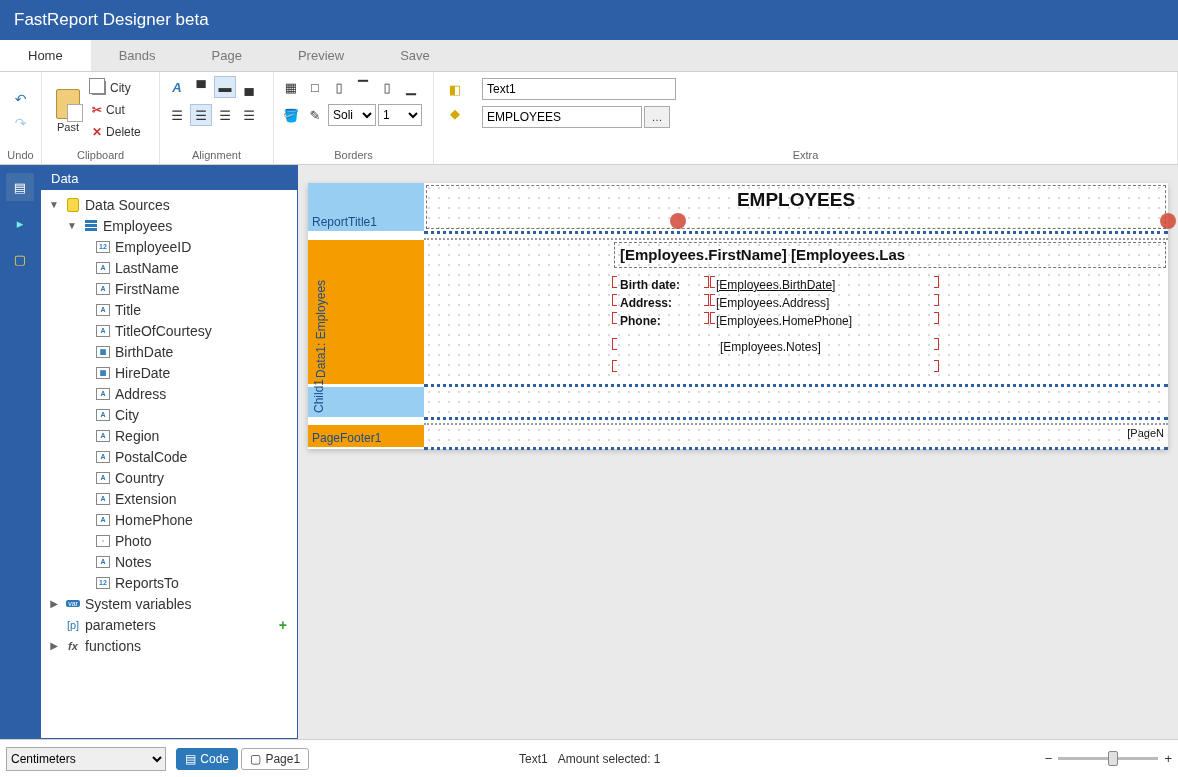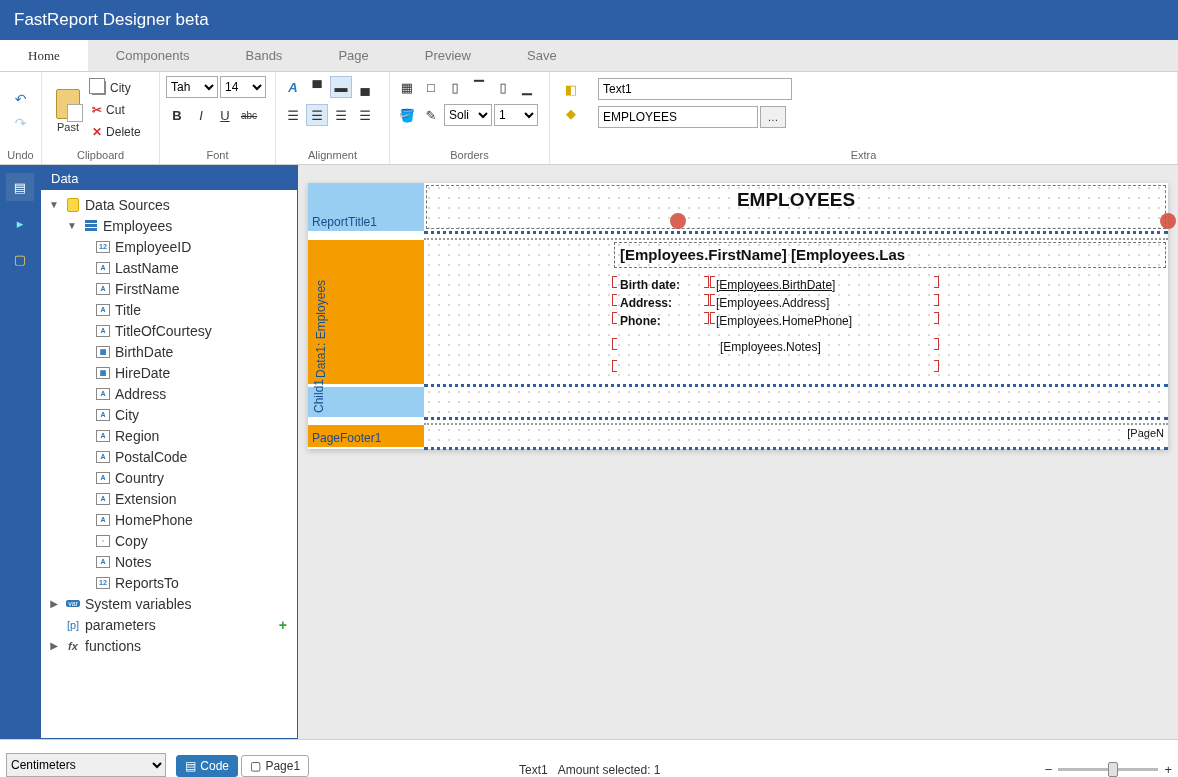--- a/index.html
+++ b/index.html
@@ -4,21 +4,21 @@
 <style>
   * { box-sizing: border-box; margin: 0; padding: 0; }
   body { font-family: "Segoe UI", Tahoma, sans-serif; font-size: 13px; background: #fff; color: #333; user-select: none; width: 1178px; height: 777px; overflow: hidden; position: relative; }
   
   
   .title-bar { background: #2c5fa5; color: #fff; height: 40px; display: flex; align-items: center; padding: 0 14px; font-size: 17px; }
   
   
   .tabs-row { background: #e9e9e9; height: 32px; display: flex; align-items: stretch; border-bottom: 1px solid #d0d0d0; }
   .tab { padding: 0 28px; display: flex; align-items: center; color: #777; font-size: 13px; cursor: pointer; }
-  .tab.active { background: #fff; color: #333; font-family: Liberation Serif, serif; }
+  .tab.active { background: #fff; color: #333; }
   
   
   .ribbon { display: flex; border-bottom: 1px solid #d0d0d0; height: 93px; }
   .ribbon-group { border-right: 1px solid #e4e4e4; display: flex; flex-direction: column; position: relative; padding: 4px 6px 0 6px; }
   .ribbon-group-label { position: absolute; bottom: 3px; left: 0; right: 0; text-align: center; color: #666; font-size: 11px; }
   .ribbon-content { display: flex; height: 70px; }
   .ribbon-btn-lg { width: 40px; display: flex; flex-direction: column; align-items: center; justify-content: center; gap: 2px; padding: 2px; }
   .ribbon-col { display: flex; flex-direction: column; gap: 2px; padding: 2px 4px; }
   .ribbon-row { display: flex; gap: 2px; align-items: center; }
   .mini-btn { width: 22px; height: 22px; display: flex; align-items: center; justify-content: center; border: 1px solid transparent; }
@@ -68,21 +68,21 @@
   .pf { height: 22px; }
   .sel-dot { position:absolute; width:16px; height:16px; border-radius:50%; background:#d14836; opacity:.85; }
   .handle-brk { position:absolute; width:5px; height:12px; }
   .handle-brk.l { border-left:1px solid #c33; border-top:1px solid #c33; border-bottom:1px solid #c33; }
   .handle-brk.r { border-right:1px solid #c33; border-top:1px solid #c33; border-bottom:1px solid #c33; }
   .txt-obj { position:absolute; font-size:12px; color:#111; }
   .fld-bold { font-weight:bold; }
   .sel-rect { border:1px dashed #777; position:absolute; }
   
   
-  .footer { position:absolute; bottom:0; left:0; right:0; height:38px; display:flex; align-items:flex-end; border-top:1px solid #d0d0d0; background:#fff; padding:0 6px; gap:10px; }
+  .footer { position:absolute; bottom:0; left:0; right:0; height:38px; display:flex; align-items:center; border-top:1px solid #d0d0d0; background:#fff; padding:0 6px; gap:10px; }
   .footer select { height:24px; font-size:12px; border:1px solid #aaa; flex:0 0 160px; }
   .view-btns { display:flex; gap:3px; }
   .view-btn { height:22px; padding:0 8px; border:1px solid #aaa; border-radius:3px; display:flex; align-items:center; gap:4px; font-size:12px; }
   .view-btn.active { background:#2c78b8; color:#fff; border-color:#2c78b8; }
   .zoom-slider { display:flex; align-items:center; gap:6px; margin-left:auto; }
   .slider-track { width:100px; height:3px; background:#bbb; position:relative; }
   .slider-thumb { position:absolute; top:-6px; left:50%; width:10px; height:15px; background:#e0e0e0; border:1px solid #888; border-radius:2px; }
   
   
   .i-undo { color:#2c78b8; font-size:14px; }
@@ -99,23 +99,20 @@
 
 <div class="title-bar">
   <span>FastReport Designer beta</span>
 </div>
 
 <div class="tabs-row">
   <div class="tab active">
       <span>Home</span>
     </div>
   <div class="tab">
-      <span>Components</span>
-    </div>
-  <div class="tab">
       <span>Bands</span>
     </div>
   <div class="tab">
       <span>Page</span>
     </div>
   <div class="tab">
       <span>Preview</span>
     </div>
   <div class="tab">
       <span>Save</span>
@@ -153,43 +150,20 @@
           </div>
         <div class="text-item">
             <span class="i-del">✕</span>
             <span>Delete</span>
           </div>
       </div>
     </div>
     <div class="ribbon-group-label">Clipboard</div>
   </div>
 
-  <div class="ribbon-group" style="width:116px">
-    <div class="ribbon-content" style="flex-direction:column; gap:6px; align-items:flex-start;">
-      <div class="ribbon-row">
-        <select class="styled" style="width:52px"><option>Tah</option></select>
-        <select class="styled" style="width:46px"><option>14</option></select>
-      </div>
-      <div class="ribbon-row">
-        <div class="mini-btn">
-            <b>B</b>
-          </div>
-        <div class="mini-btn">
-            <i>I</i>
-          </div>
-        <div class="mini-btn">
-            <u>U</u>
-          </div>
-        <div class="mini-btn">
-            <span style="text-decoration:line-through;font-size:10px">abc</span>
-          </div>
-      </div>
-    </div>
-    <div class="ribbon-group-label">Font</div>
-  </div>
 
   <div class="ribbon-group" style="width:114px">
     <div class="ribbon-content" style="flex-direction:column; gap:6px;">
       <div class="ribbon-row">
         <div class="mini-btn">
             <span style="color:#2c78b8;font-weight:bold;font-style:italic">A</span>
           </div>
         <div class="mini-btn">▀</div>
         <div class="mini-btn on">▬</div>
         <div class="mini-btn">▄</div>
@@ -363,21 +337,21 @@
           <div class="tree-node" style="padding-left: 52px;">
             <span class="tree-icon">
               <span class="ic-field">A</span>
             </span>
             <span>HomePhone</span>
           </div>
           <div class="tree-node" style="padding-left: 52px;">
             <span class="tree-icon">
               <span class="ic-field" style="color:#888">▫</span>
             </span>
-            <span>Copy</span>
+            <span>Photo</span>
           </div>
           <div class="tree-node" style="padding-left: 52px;">
             <span class="tree-icon">
               <span class="ic-field">A</span>
             </span>
             <span>Notes</span>
           </div>
           <div class="tree-node" style="padding-left: 52px;">
             <span class="tree-icon">
               <span class="ic-field">12</span>

